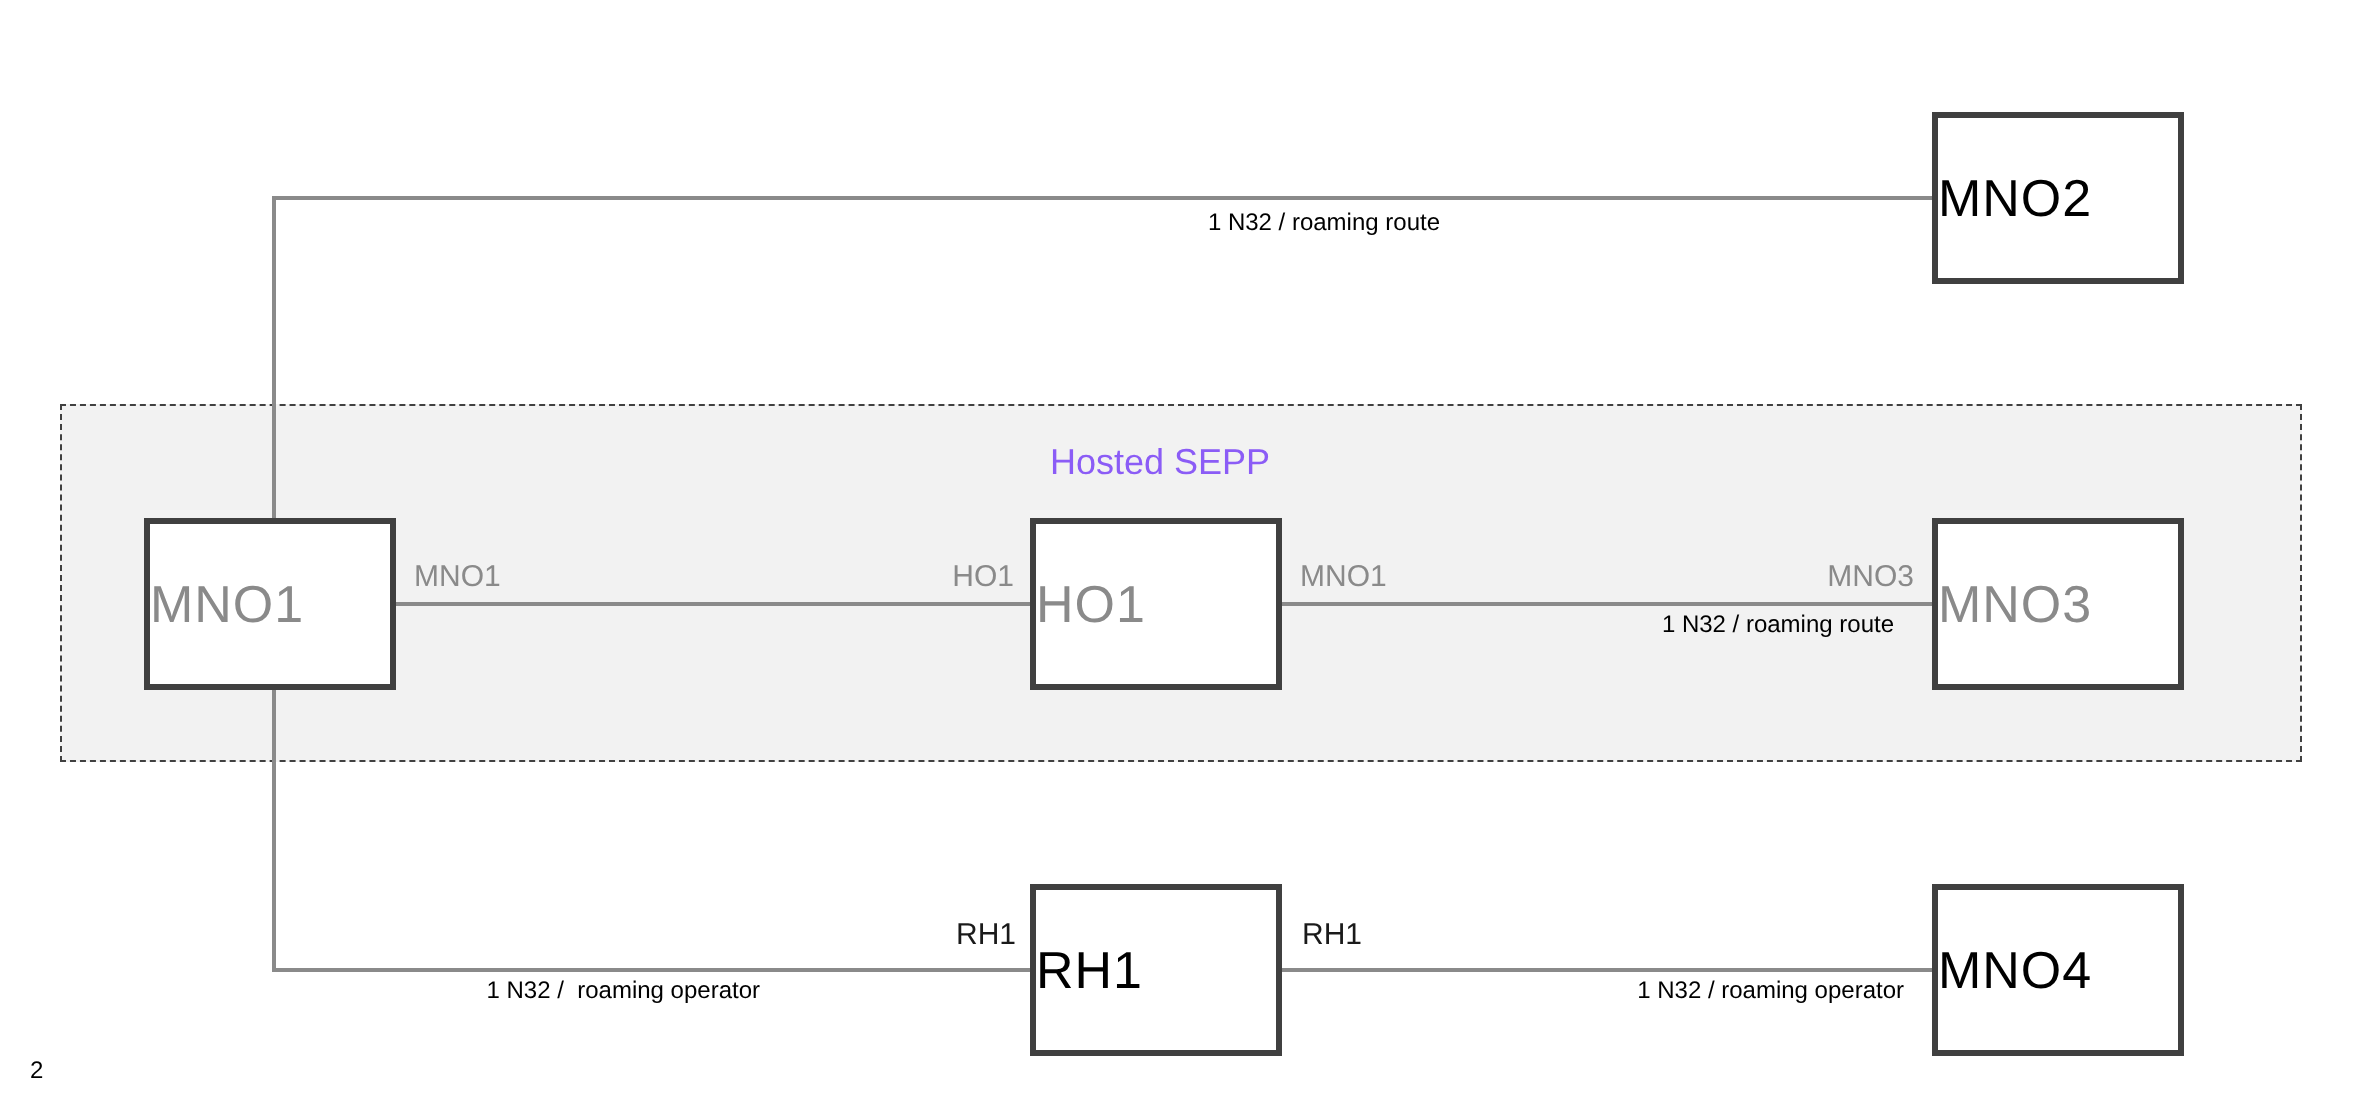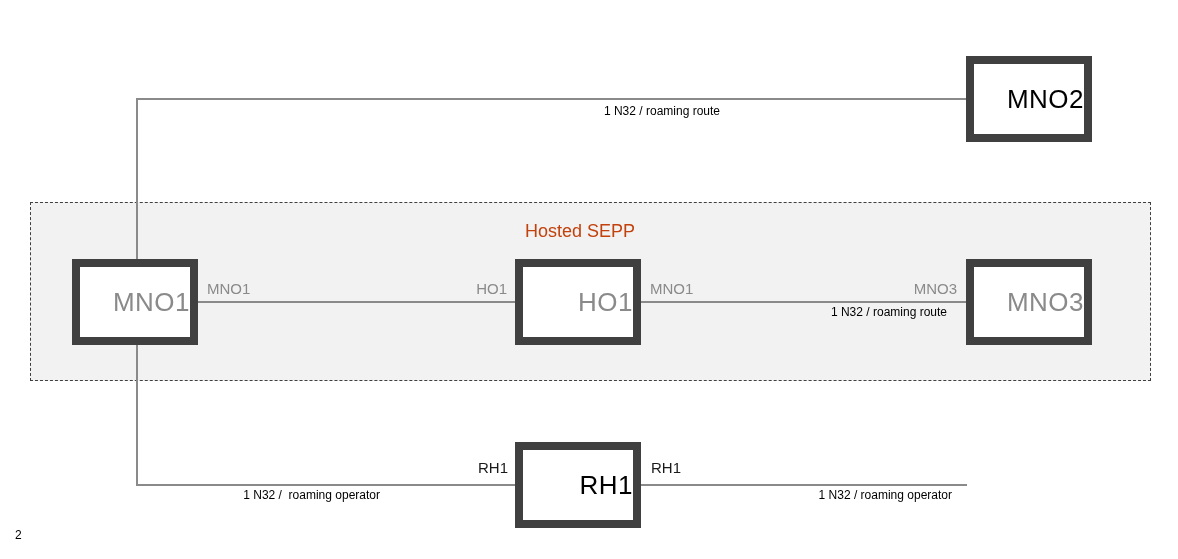--- a/index.html
+++ b/index.html
@@ -17,32 +17,32 @@
     left: 30px; top: 202px;
     width: 1121px; height: 179px;
     background: #f2f2f2;
     border: 1px dashed #404040;
   }
   .line { position: absolute; background: #8a8a8a; }
   .node {
     position: absolute;
     width: 126px; height: 86px;
     background: #ffffff;
-    border: 8px solid #404040;
+    border: 3px solid #404040;
     display: flex;
     align-items: center;
-    justify-content: flex-end;
+    justify-content: flex-start;
     font-size: 26px;
     color: #000000;
     letter-spacing: 0.5px;
   }
   .node.gray { color: #8a8a8a; }
   .lbl { position: absolute; white-space: pre; }
   .section-title { font-size: 18px; color: #000000; text-align: center; }
-  .section-title.gray { color: #c2410c; }
+  .section-title.gray { color: #8b5cf6; }
   .link-sub { font-size: 12px; color: #000000; text-align: right; }
   .port-lbl { font-size: 15px; color: #8a8a8a; }
   .port-lbl.right { text-align: right; }
   .page-num { font-size: 12px; color: #000000; }
 </style>
 </head>
 <body>
 
 <div class="canvas">
 
@@ -79,16 +79,19 @@
   </div>
   <div class="node gray" style="left:515px; top:259px;">
     <span>HO1</span>
   </div>
   <div class="node gray" style="left:966px; top:259px;">
     <span>MNO3</span>
   </div>
   <div class="node" style="left:515px; top:442px;">
     <span>RH1</span>
   </div>
+  <div class="node" style="left:966px; top:442px;">
+    <span>MNO4</span>
+  </div>
 
   <div class="lbl page-num" style="left:15px; top:528px;">2</div>
 
 </div>
 
 </body></html>

